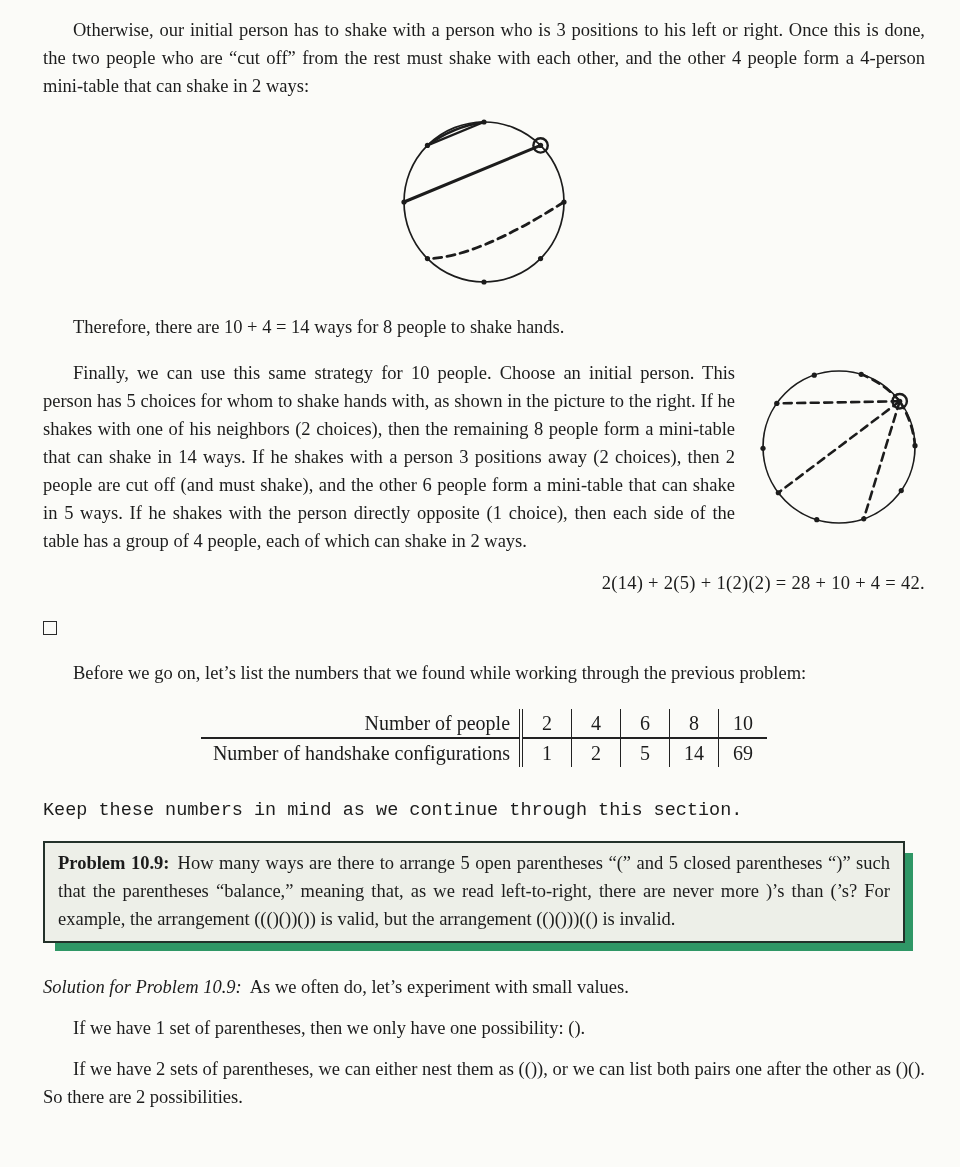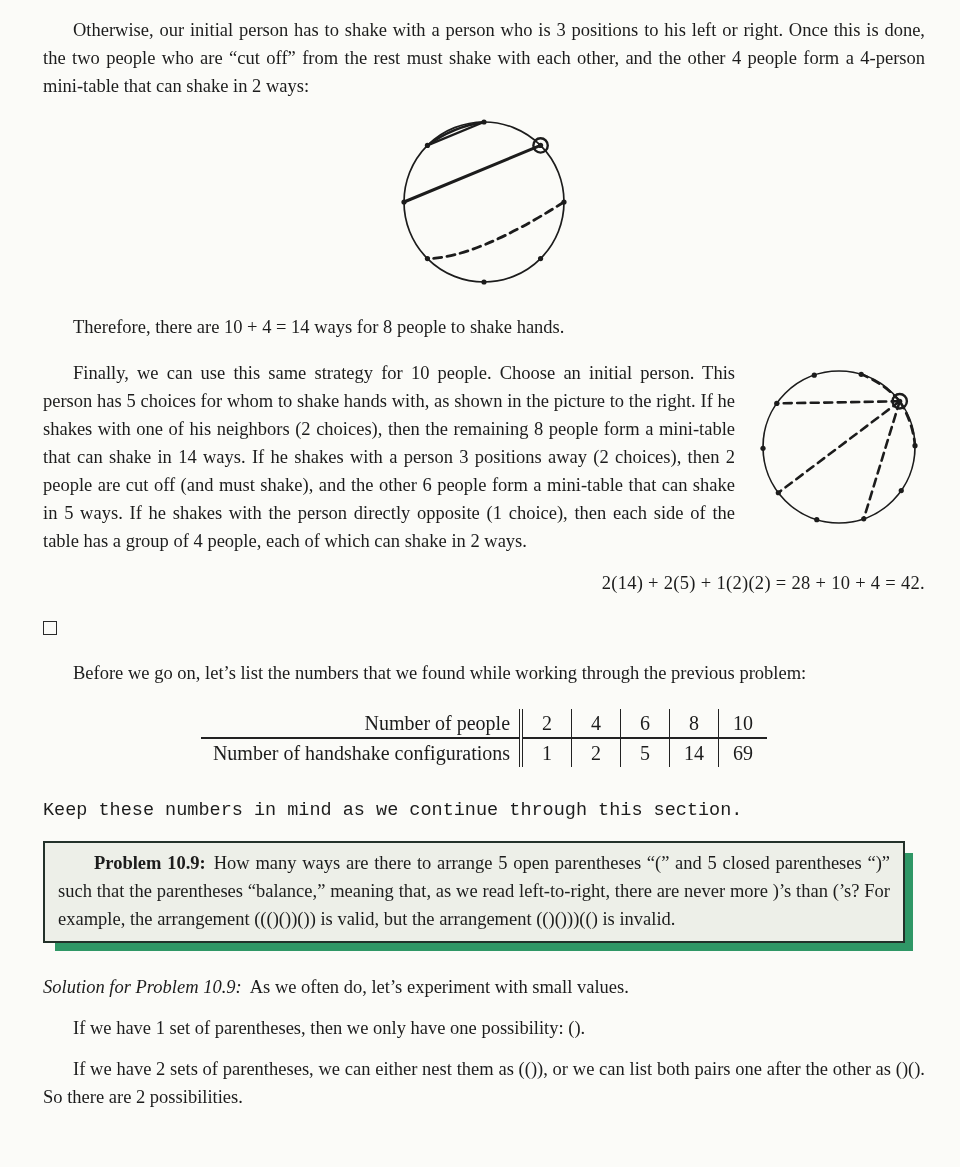--- a/index.html
+++ b/index.html
@@ -51,21 +51,21 @@
   table.handshake td.num.nb{border-left:none;}
   .problem-box{
     margin-top:16px;
     margin-right:20px;
     background:#edefe8;
     border:2px solid #23312a;
     box-shadow:10px 10px 0 -2px #2f9766;
     padding:6px 13px 8px 13px;
     text-align:justify;
   }
-  .problem-box b{font-weight:bold;margin-left:36px;}
+  .problem-box b{font-weight:bold;}
   .sol{margin-top:30px;}
   .sol .sol-label{font-style:italic;}
   .sp{display:inline-block;width:8px;}
 </style>
 </head>
 <body>
 
 <div class="page">
 
   <p class="ind">Otherwise, our initial person has to shake with a person who is 3 positions to his left or right. Once this is done, the two people who are “cut off” from the rest must shake with each other, and the other 4 people form a 4-person mini-table that can shake in 2 ways:</p>

